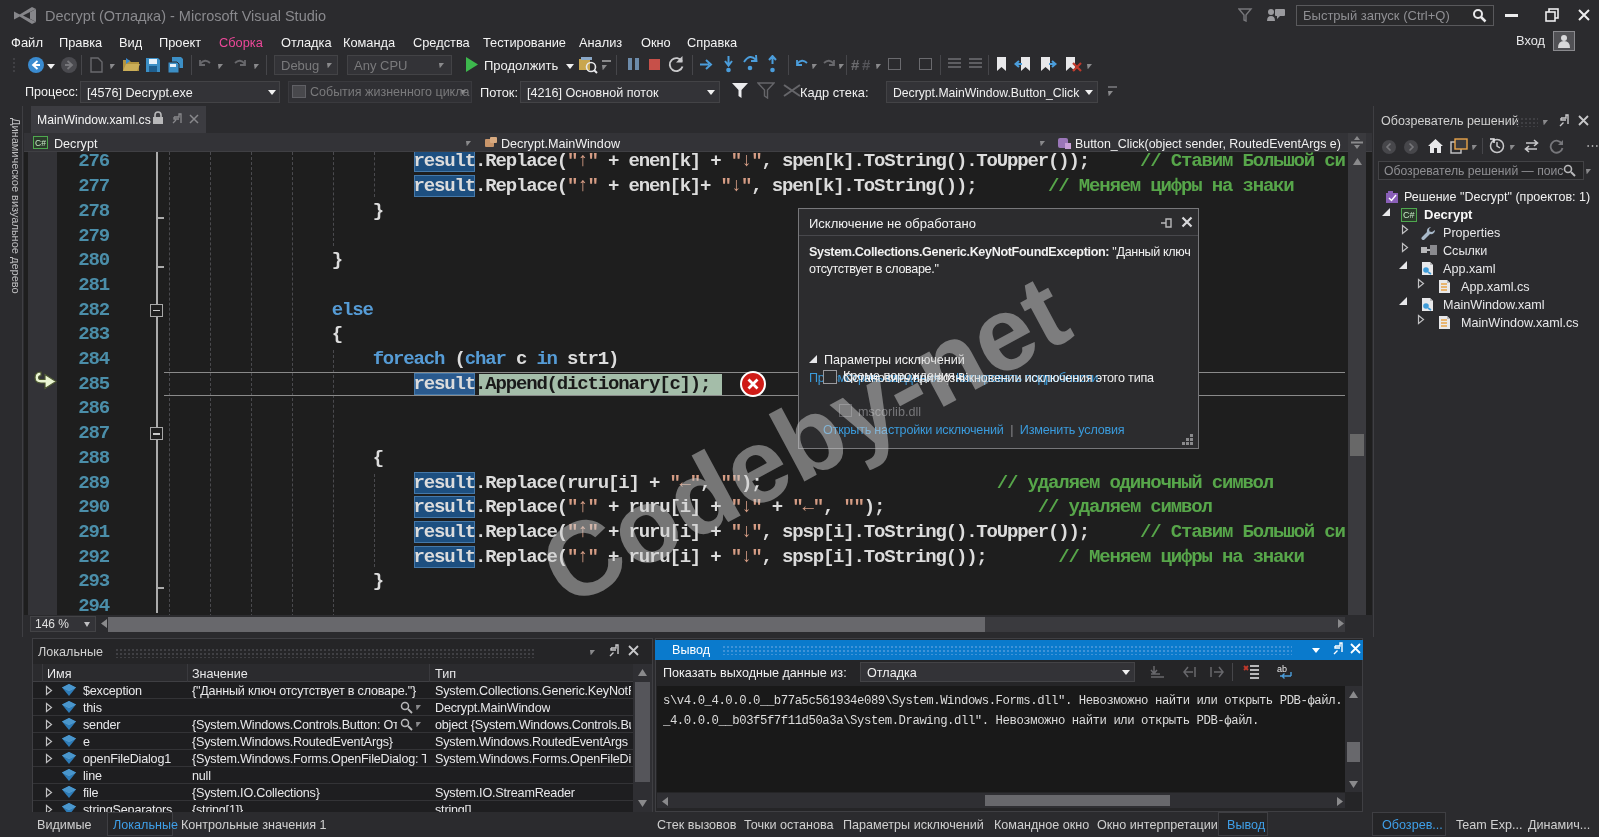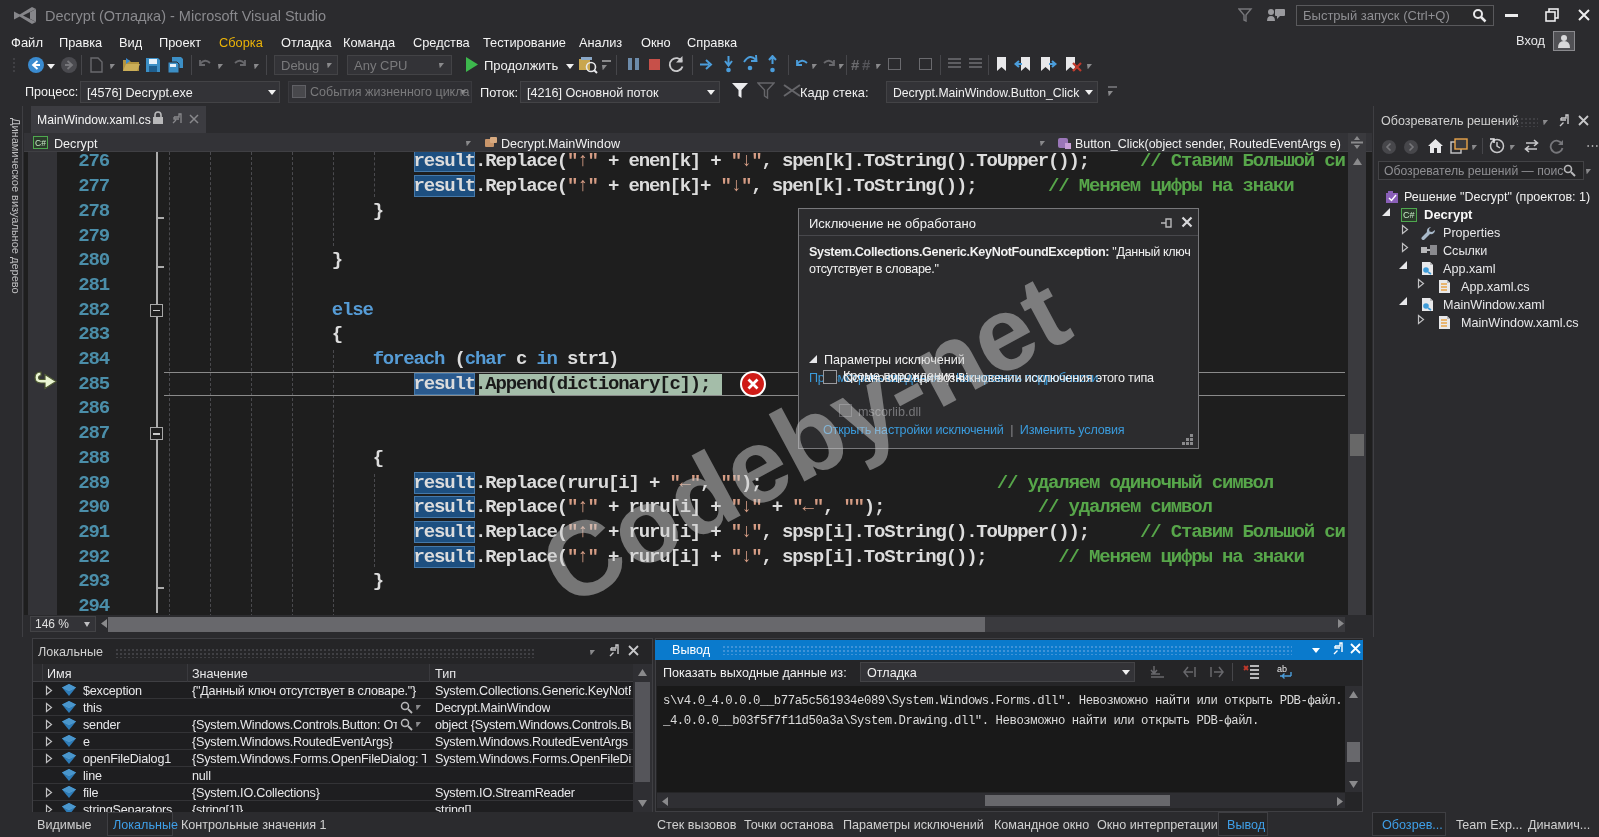--- a/index.html
+++ b/index.html
@@ -52,21 +52,21 @@
 <div class="abs" style="left:1516px;top:33px;font-size:12.8px;color:#e8e8ea;font-weight:normal;letter-spacing:0;white-space:nowrap;">Вход</div>
 <div class="abs" style="left:1553px;top:31px;width:22px;height:20px;border:1px solid #8a8a8e;background:#515155;"></div>
 <svg class="abs" style="left:1556px;top:33px" width="16" height="16" viewBox="0 0 16 16">
     <circle cx="8" cy="5" r="3" fill="#d8d8da"></circle>
     <path d="M2 15 q0 -7 6 -7 q6 0 6 7 Z" fill="#d8d8da"></path>
   </svg>
 <div class="abs" style="left:11px;top:35px;font-size:13px;color:#f4f4f4;font-weight:normal;letter-spacing:0;white-space:nowrap;">Файл</div>
 <div class="abs" style="left:59px;top:35px;font-size:12.8px;color:#f4f4f4;font-weight:normal;letter-spacing:0;white-space:nowrap;">Правка</div>
 <div class="abs" style="left:119px;top:35px;font-size:12.8px;color:#f4f4f4;font-weight:normal;letter-spacing:0;white-space:nowrap;">Вид</div>
 <div class="abs" style="left:159px;top:35px;font-size:12.8px;color:#f4f4f4;font-weight:normal;letter-spacing:0;white-space:nowrap;">Проект</div>
-<div class="abs" style="left:219px;top:35px;font-size:12.8px;color:#eab308;font-weight:normal;letter-spacing:0;white-space:nowrap;">Сборка</div>
+<div class="abs" style="left:219px;top:35px;font-size:12.8px;color:#ec4899;font-weight:normal;letter-spacing:0;white-space:nowrap;">Сборка</div>
 <div class="abs" style="left:281px;top:35px;font-size:12.8px;color:#f4f4f4;font-weight:normal;letter-spacing:0;white-space:nowrap;">Отладка</div>
 <div class="abs" style="left:343px;top:35px;font-size:12.8px;color:#f4f4f4;font-weight:normal;letter-spacing:0;white-space:nowrap;">Команда</div>
 <div class="abs" style="left:413px;top:35px;font-size:12.8px;color:#f4f4f4;font-weight:normal;letter-spacing:0;white-space:nowrap;">Средства</div>
 <div class="abs" style="left:483px;top:35px;font-size:12.8px;color:#f4f4f4;font-weight:normal;letter-spacing:0;white-space:nowrap;">Тестирование</div>
 <div class="abs" style="left:579px;top:35px;font-size:12.8px;color:#f4f4f4;font-weight:normal;letter-spacing:0;white-space:nowrap;">Анализ</div>
 <div class="abs" style="left:641px;top:35px;font-size:12.8px;color:#f4f4f4;font-weight:normal;letter-spacing:0;white-space:nowrap;">Окно</div>
 <div class="abs" style="left:687px;top:35px;font-size:12.8px;color:#f4f4f4;font-weight:normal;letter-spacing:0;white-space:nowrap;">Справка</div>
 <div class="abs" style="left:0;top:52px;width:1599px;height:26px;background:#2b2b2e;"></div>
 <div class="dots" style="left:12px;top:57px;width:3px;height:16px;"></div>
 <svg class="abs" style="left:27px;top:56px" width="18" height="18" viewBox="0 0 18 18">

